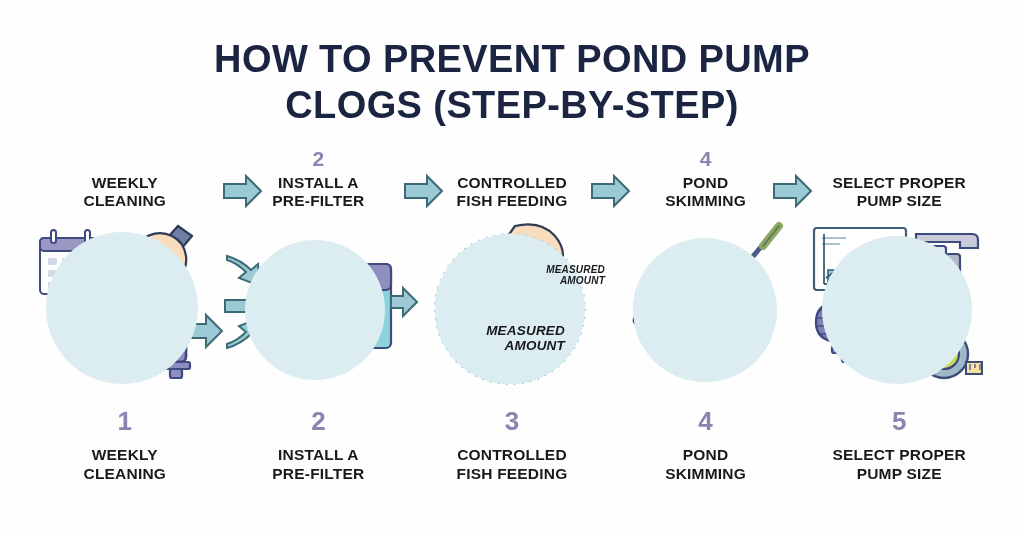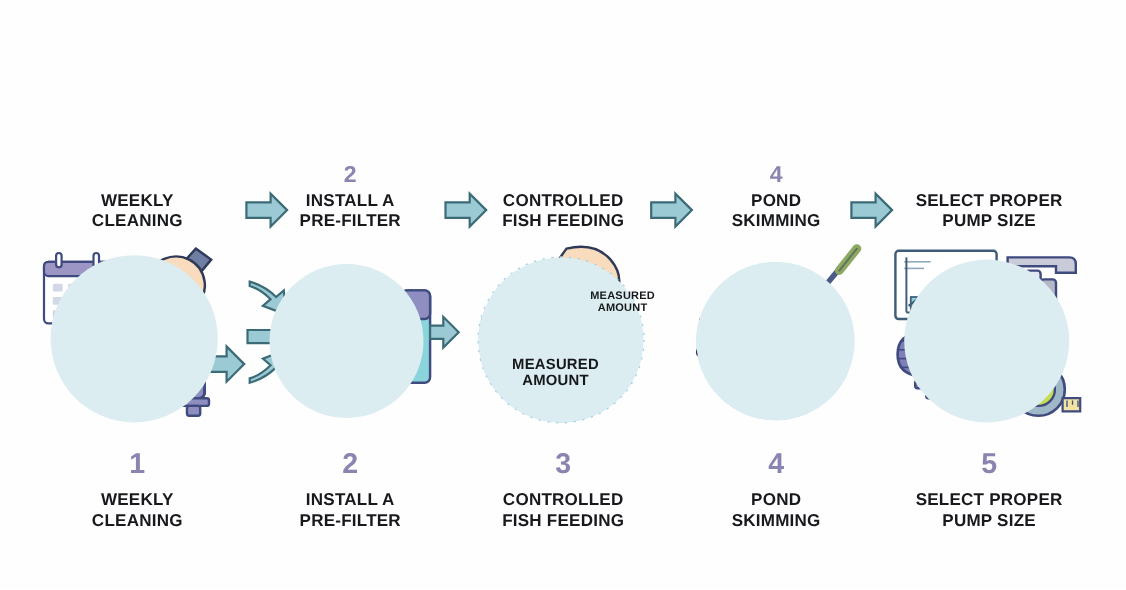--- a/index.html
+++ b/index.html
@@ -134,35 +134,40 @@
     letter-spacing: 0.2px;
     text-transform: uppercase;
     white-space: pre-line;
   }
 
   
   .art-text {
     position: absolute;
     font-weight: 800;
     color: #16181b;
-    text-align: center;
+    text-align: right;
     line-height: 1.1;
     white-space: pre-line;
     letter-spacing: 0.2px;
+    font-style: italic;
   }
   .art-text.small { font-size: 10px; }
   .art-text.big   { font-size: 13.5px; }
 
   svg { display: block; overflow: visible; }
 </style>
 </head>
 <body>
 
 <div id="infographic">
 
+  <div class="title-block">
+    <span class="title-line">HOW TO PREVENT POND PUMP</span>
+    <span class="title-line">CLOGS (STEP-BY-STEP)</span>
+  </div>
 
   <div class="steps">
 
     <div class="step">
       <div class="step-top">
         <div class="top-num blank"></div>
         <div class="top-label">WEEKLY
 CLEANING</div>
       </div>
       <div class="step-art">

